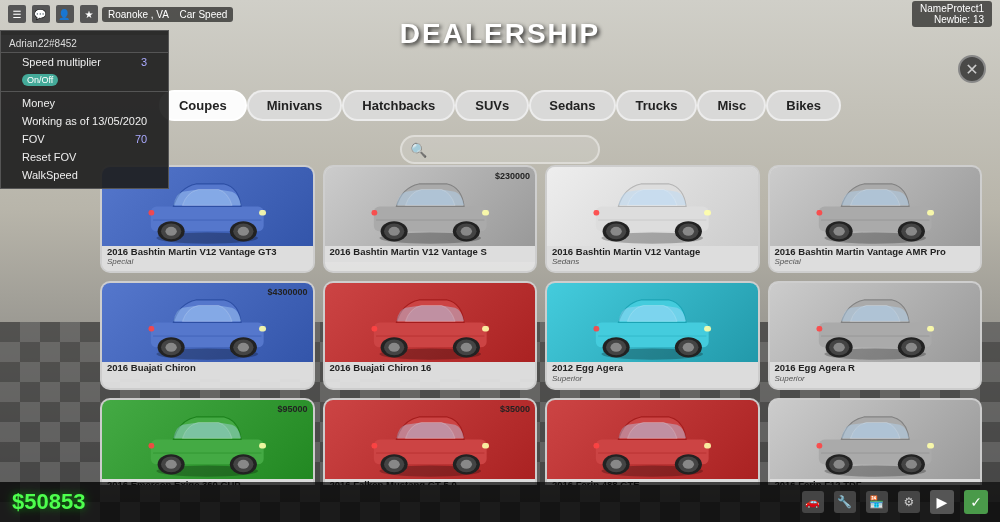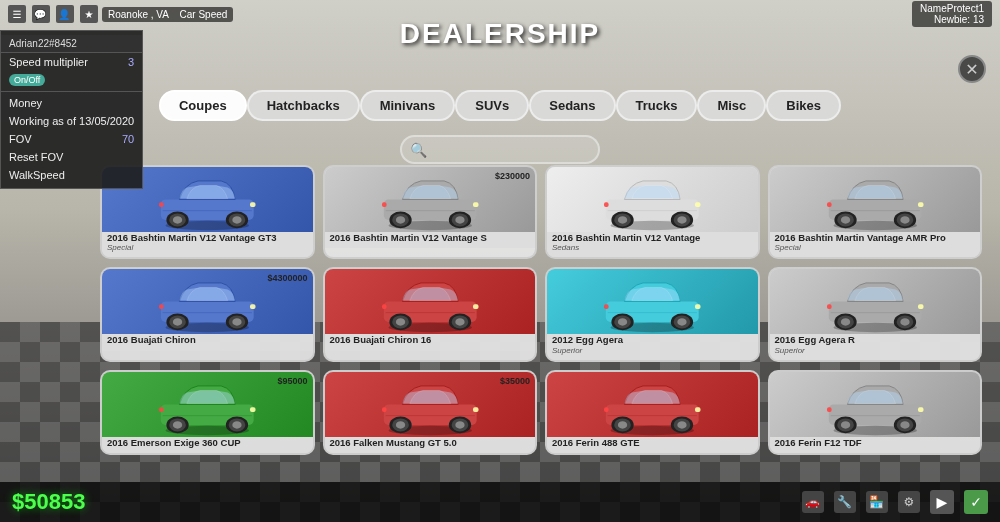--- a/index.html
+++ b/index.html
@@ -147,21 +147,21 @@
 
     .left-menu-header {
       background: rgba(50,50,50,0.9);
       padding: 3px 8px;
       color: #ddd;
       font-size: 10px;
       border-bottom: 1px solid #555;
     }
 
     .left-menu-item {
-      padding: 3px 8px;
+      padding: 3px 21px;
       display: flex;
       justify-content: space-between;
       align-items: center;
       color: #eee;
     }
 
     .left-menu-item .value {
       color: #aaf;
       margin-left: 8px;
     }
@@ -256,21 +256,21 @@
       background: rgba(230,230,230,0.92);
       border-radius: 10px;
       overflow: hidden;
       cursor: pointer;
       position: relative;
       border: 2px solid rgba(200,200,200,0.8);
     }
 
     .car-img {
       width: 100%;
-      height: 65px;
+      height: 79px;
       display: flex;
       align-items: center;
       justify-content: center;
       overflow: hidden;
       position: relative;
       text-decoration: underline;
     }
 
     .car-info {
       padding: 0 5px 5px;
@@ -445,22 +445,22 @@
 </div>
 
 <div class="main-overlay">
 
   <div class="dealership-title">DEALERSHIP</div>
 
   <div class="close-btn">✕</div>
 
   <div class="category-tabs">
       <div class="cat-tab active">Coupes</div>
+      <div class="cat-tab">Minivans</div>
       <div class="cat-tab">Hatchbacks</div>
-      <div class="cat-tab">Minivans</div>
       <div class="cat-tab">SUVs</div>
       <div class="cat-tab">Sedans</div>
       <div class="cat-tab">Trucks</div>
       <div class="cat-tab">Misc</div>
       <div class="cat-tab">Bikes</div>
     </div>
 
   <div class="search-container">
     <span class="search-icon-pos">🔍</span>
     <input type="text" class="search-box" placeholder="" style="">

